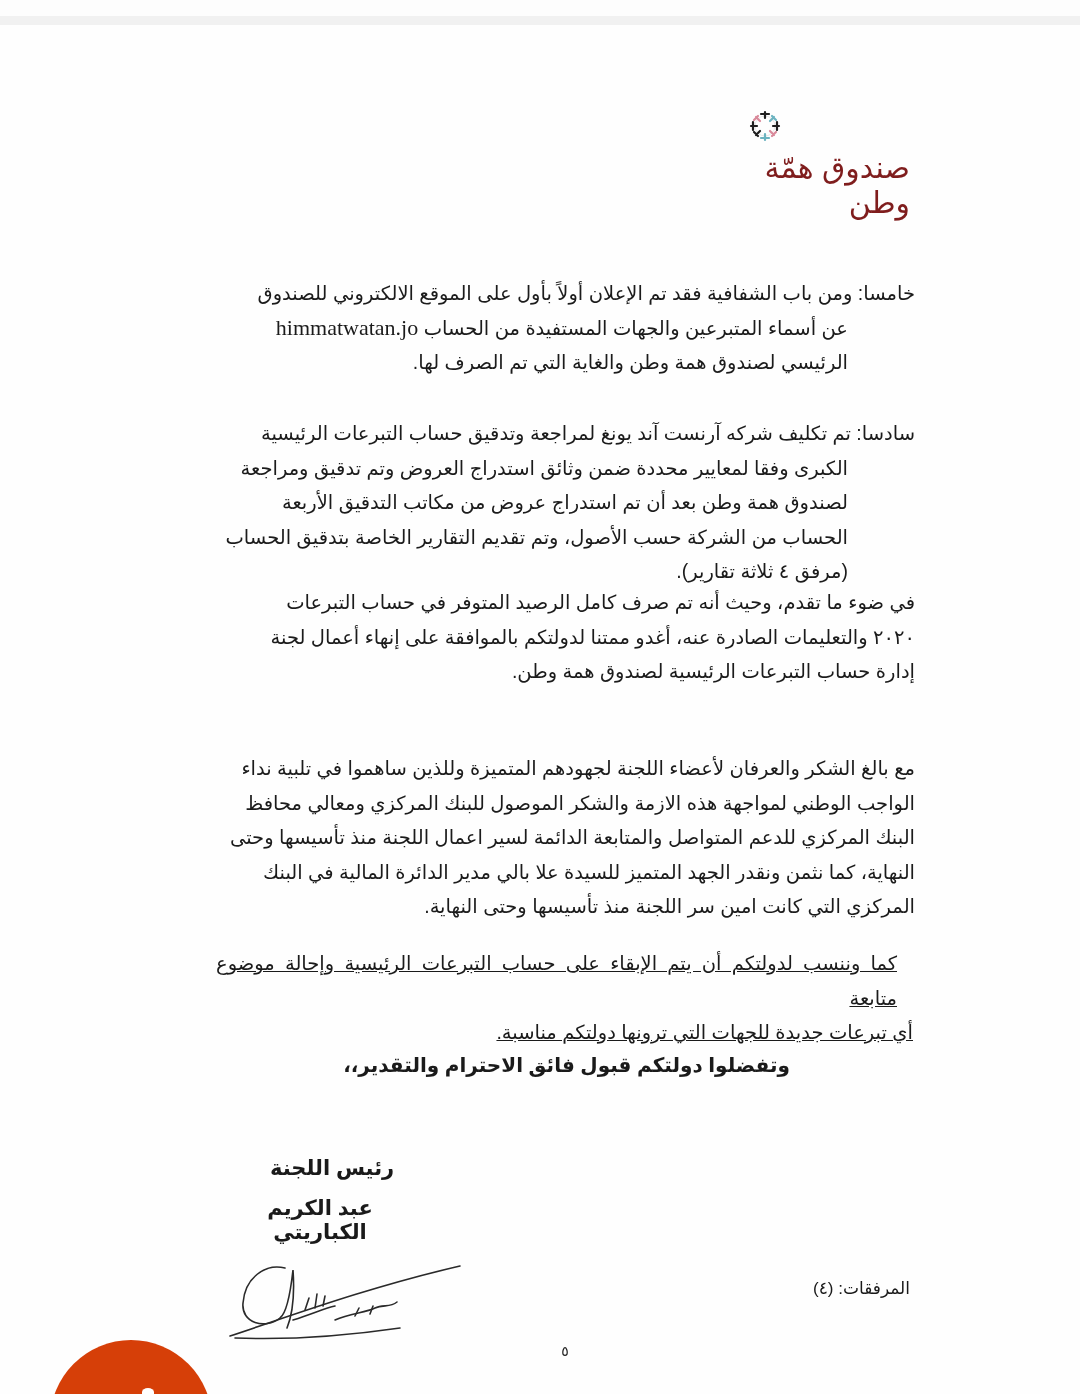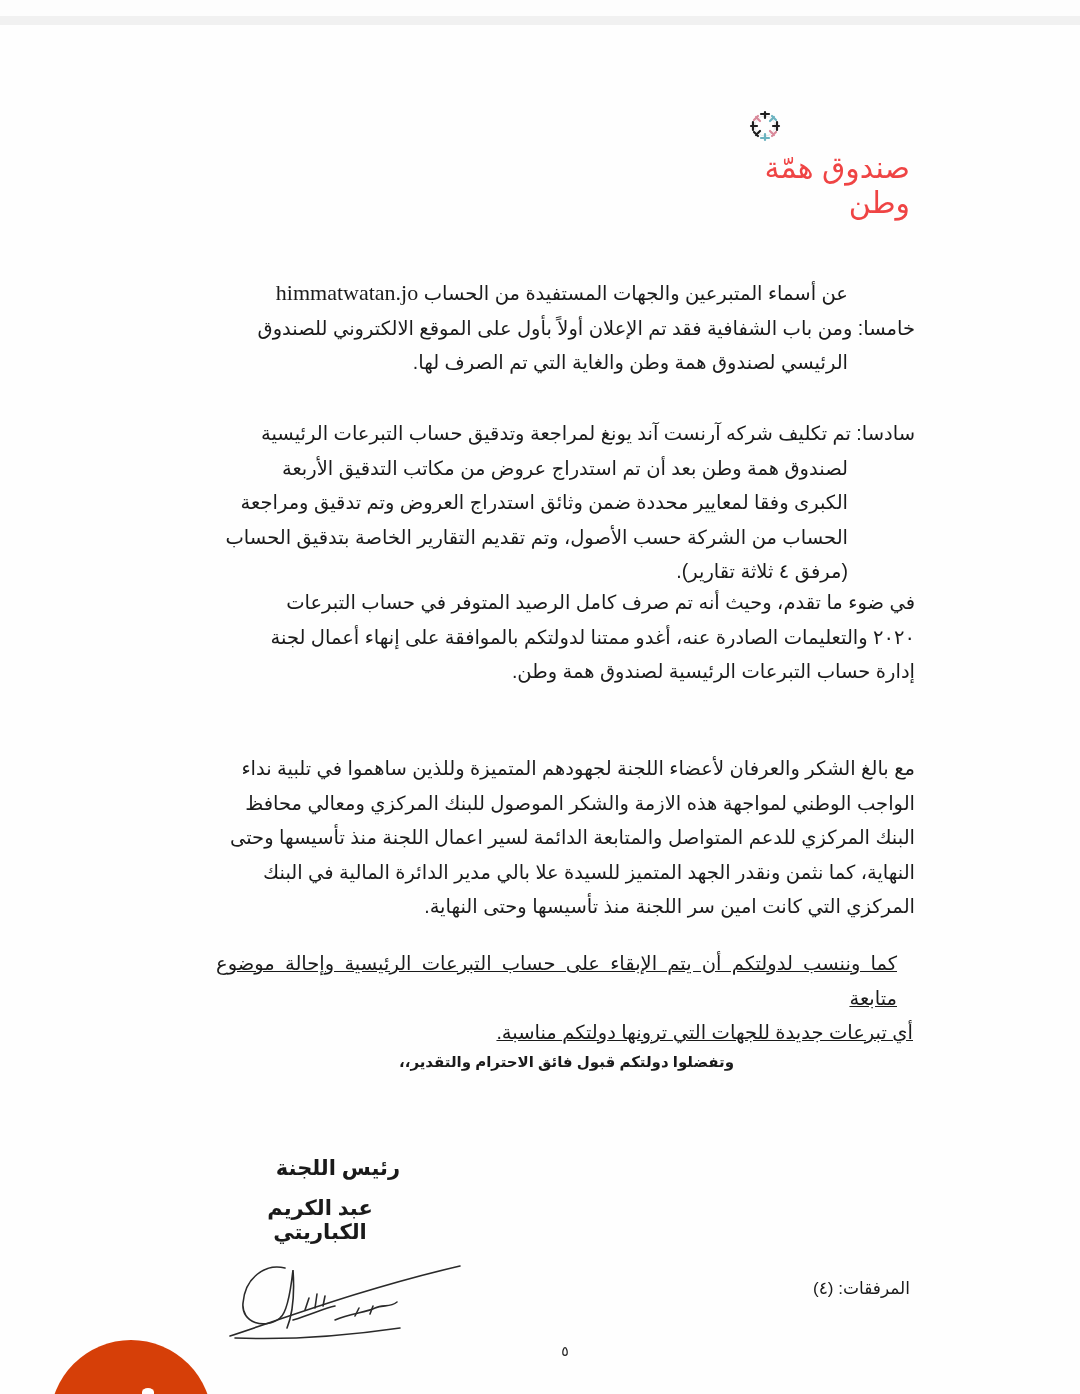--- a/index.html
+++ b/index.html
@@ -7,36 +7,36 @@
       width: 1080px; height: 1394px; overflow: hidden;
       background: #fdfdfd; position: relative;
       font-family: "Liberation Sans", "DejaVu Sans", sans-serif;
       color: #1a1a1a;
     }
     .topband { position: absolute; left: 0; top: 16px; width: 1080px; height: 9px; background: #f1f1f1; }
     .page { position: absolute; left: 0; top: 25px; width: 1080px; height: 1369px; background: #fefefe; }
 
     .logo { position: absolute; left: 748px; top: 108px; width: 170px; height: 80px; }
     .logo-mark { position: absolute; left: 0; top: 0; width: 34px; height: 36px; }
-    .logo-text { position: absolute; right: 8px; top: 42px; font-size: 30px; direction: rtl; color: #ef4444; letter-spacing: 0; font-weight: normal; }
+    .logo-text { position: absolute; right: 8px; top: 42px; font-size: 30px; direction: rtl; color: #7f1d1d; letter-spacing: 0; font-weight: normal; }
 
     .para {
       position: absolute; direction: rtl; text-align: justify;
       text-align-last: right;
       font-size: 19.5px; line-height: 34.5px; color: #1b1b1b;
     }
     .p5 { top: 276px; left: 218px; width: 697px; }
     .p6 { top: 400px; left: 218px; width: 697px; margin-top: 16px; }
     .p7 { top: 585px; left: 218px; width: 697px; }
     .p8 { top: 751px; left: 218px; width: 697px; }
     .p9 { top: 946px; left: 216px; width: 697px; text-decoration: underline; }
     .latin { font-family: "Liberation Serif", serif; font-size: 22px; }
 
-    .closing { position: absolute; top: 1053px; left: 218px; width: 697px; text-align: center; direction: rtl; font-weight: bold; font-size: 15px; }
-    .chair-title { position: absolute; top: 1156px; left: 270px; width: 130px; text-align: right; direction: rtl; font-weight: bold; font-size: 21px; }
+    .closing { position: absolute; top: 1053px; left: 218px; width: 697px; text-align: center; direction: rtl; font-weight: bold; font-size: 20px; }
+    .chair-title { position: absolute; top: 1156px; left: 270px; width: 130px; text-align: left; direction: rtl; font-weight: bold; font-size: 21px; }
     .chair-name { position: absolute; top: 1196px; left: 225px; width: 190px; text-align: center; direction: rtl; font-weight: bold; font-size: 21px; }
     .signature { position: absolute; left: 225px; top: 1258px; width: 240px; height: 90px; }
     .attachments { position: absolute; top: 1278px; left: 780px; width: 130px; direction: rtl; font-size: 17px; }
     .page-number { position: absolute; top: 1343px; left: 555px; width: 20px; text-align: center; font-size: 14px; direction: rtl; }
     .fab { position: absolute; left: 50px; top: 1340px; width: 162px; height: 162px; border-radius: 50%; background: #d63f08; }
     .fab-dot { position: absolute; left: 142px; top: 1388px; width: 12px; height: 8px; border-radius: 50% 50% 0 0; background: #fff; }
   </style>
 </head>
 <body>
 
@@ -54,29 +54,29 @@
       <path d="M17 32 L17 26 M13 30 L21 30" stroke="#6cb3c0"></path>
       <path d="M8 27 L12 23 M10 28 L6 24" stroke="#1e1e1e"></path>
       <path d="M3 18 L9 18 M5 14 L5 22" stroke="#1e1e1e"></path>
       <path d="M8 9 L12 13 M10 8 L6 12" stroke="#d9899a"></path>
     </g>
   </svg>
   <div class="logo-text">صندوق همّة وطن</div>
 </div>
 
 <div class="para p5">
+  <div><span>خامسا:</span> <span>ومن باب الشفافية فقد تم الإعلان أولاً بأول على الموقع الالكتروني للصندوق</span></div>
   <div style="padding-right:67px"><span>عن أسماء المتبرعين والجهات المستفيدة من الحساب</span> <span class="latin" dir="ltr">himmatwatan.jo</span></div>
-  <div><span>خامسا:</span> <span>ومن باب الشفافية فقد تم الإعلان أولاً بأول على الموقع الالكتروني للصندوق</span></div>
   <div style="padding-right:67px"><span>الرئيسي لصندوق همة وطن والغاية التي تم الصرف لها.</span></div>
 </div>
 
 <div class="para p6">
   <div><span>سادسا:</span> <span>تم تكليف شركه آرنست آند يونغ لمراجعة وتدقيق حساب التبرعات الرئيسية</span></div>
+  <div style="padding-right:67px">الكبرى وفقا لمعايير محددة ضمن وثائق استدراج العروض وتم تدقيق ومراجعة</div>
   <div style="padding-right:67px">لصندوق همة وطن بعد أن تم استدراج عروض من مكاتب التدقيق الأربعة</div>
-  <div style="padding-right:67px">الكبرى وفقا لمعايير محددة ضمن وثائق استدراج العروض وتم تدقيق ومراجعة</div>
   <div style="padding-right:67px">الحساب من الشركة حسب الأصول، وتم تقديم التقارير الخاصة بتدقيق الحساب</div>
   <div style="padding-right:67px">(مرفق ٤ ثلاثة تقارير).</div>
 </div>
 
 <div class="para p7">
   <div>في ضوء ما تقدم، وحيث أنه تم صرف كامل الرصيد المتوفر في حساب التبرعات</div>
   <div>٢٠٢٠ والتعليمات الصادرة عنه، أغدو ممتنا لدولتكم بالموافقة على إنهاء أعمال لجنة</div>
   <div>إدارة حساب التبرعات الرئيسية لصندوق همة وطن.</div>
 </div>
 

